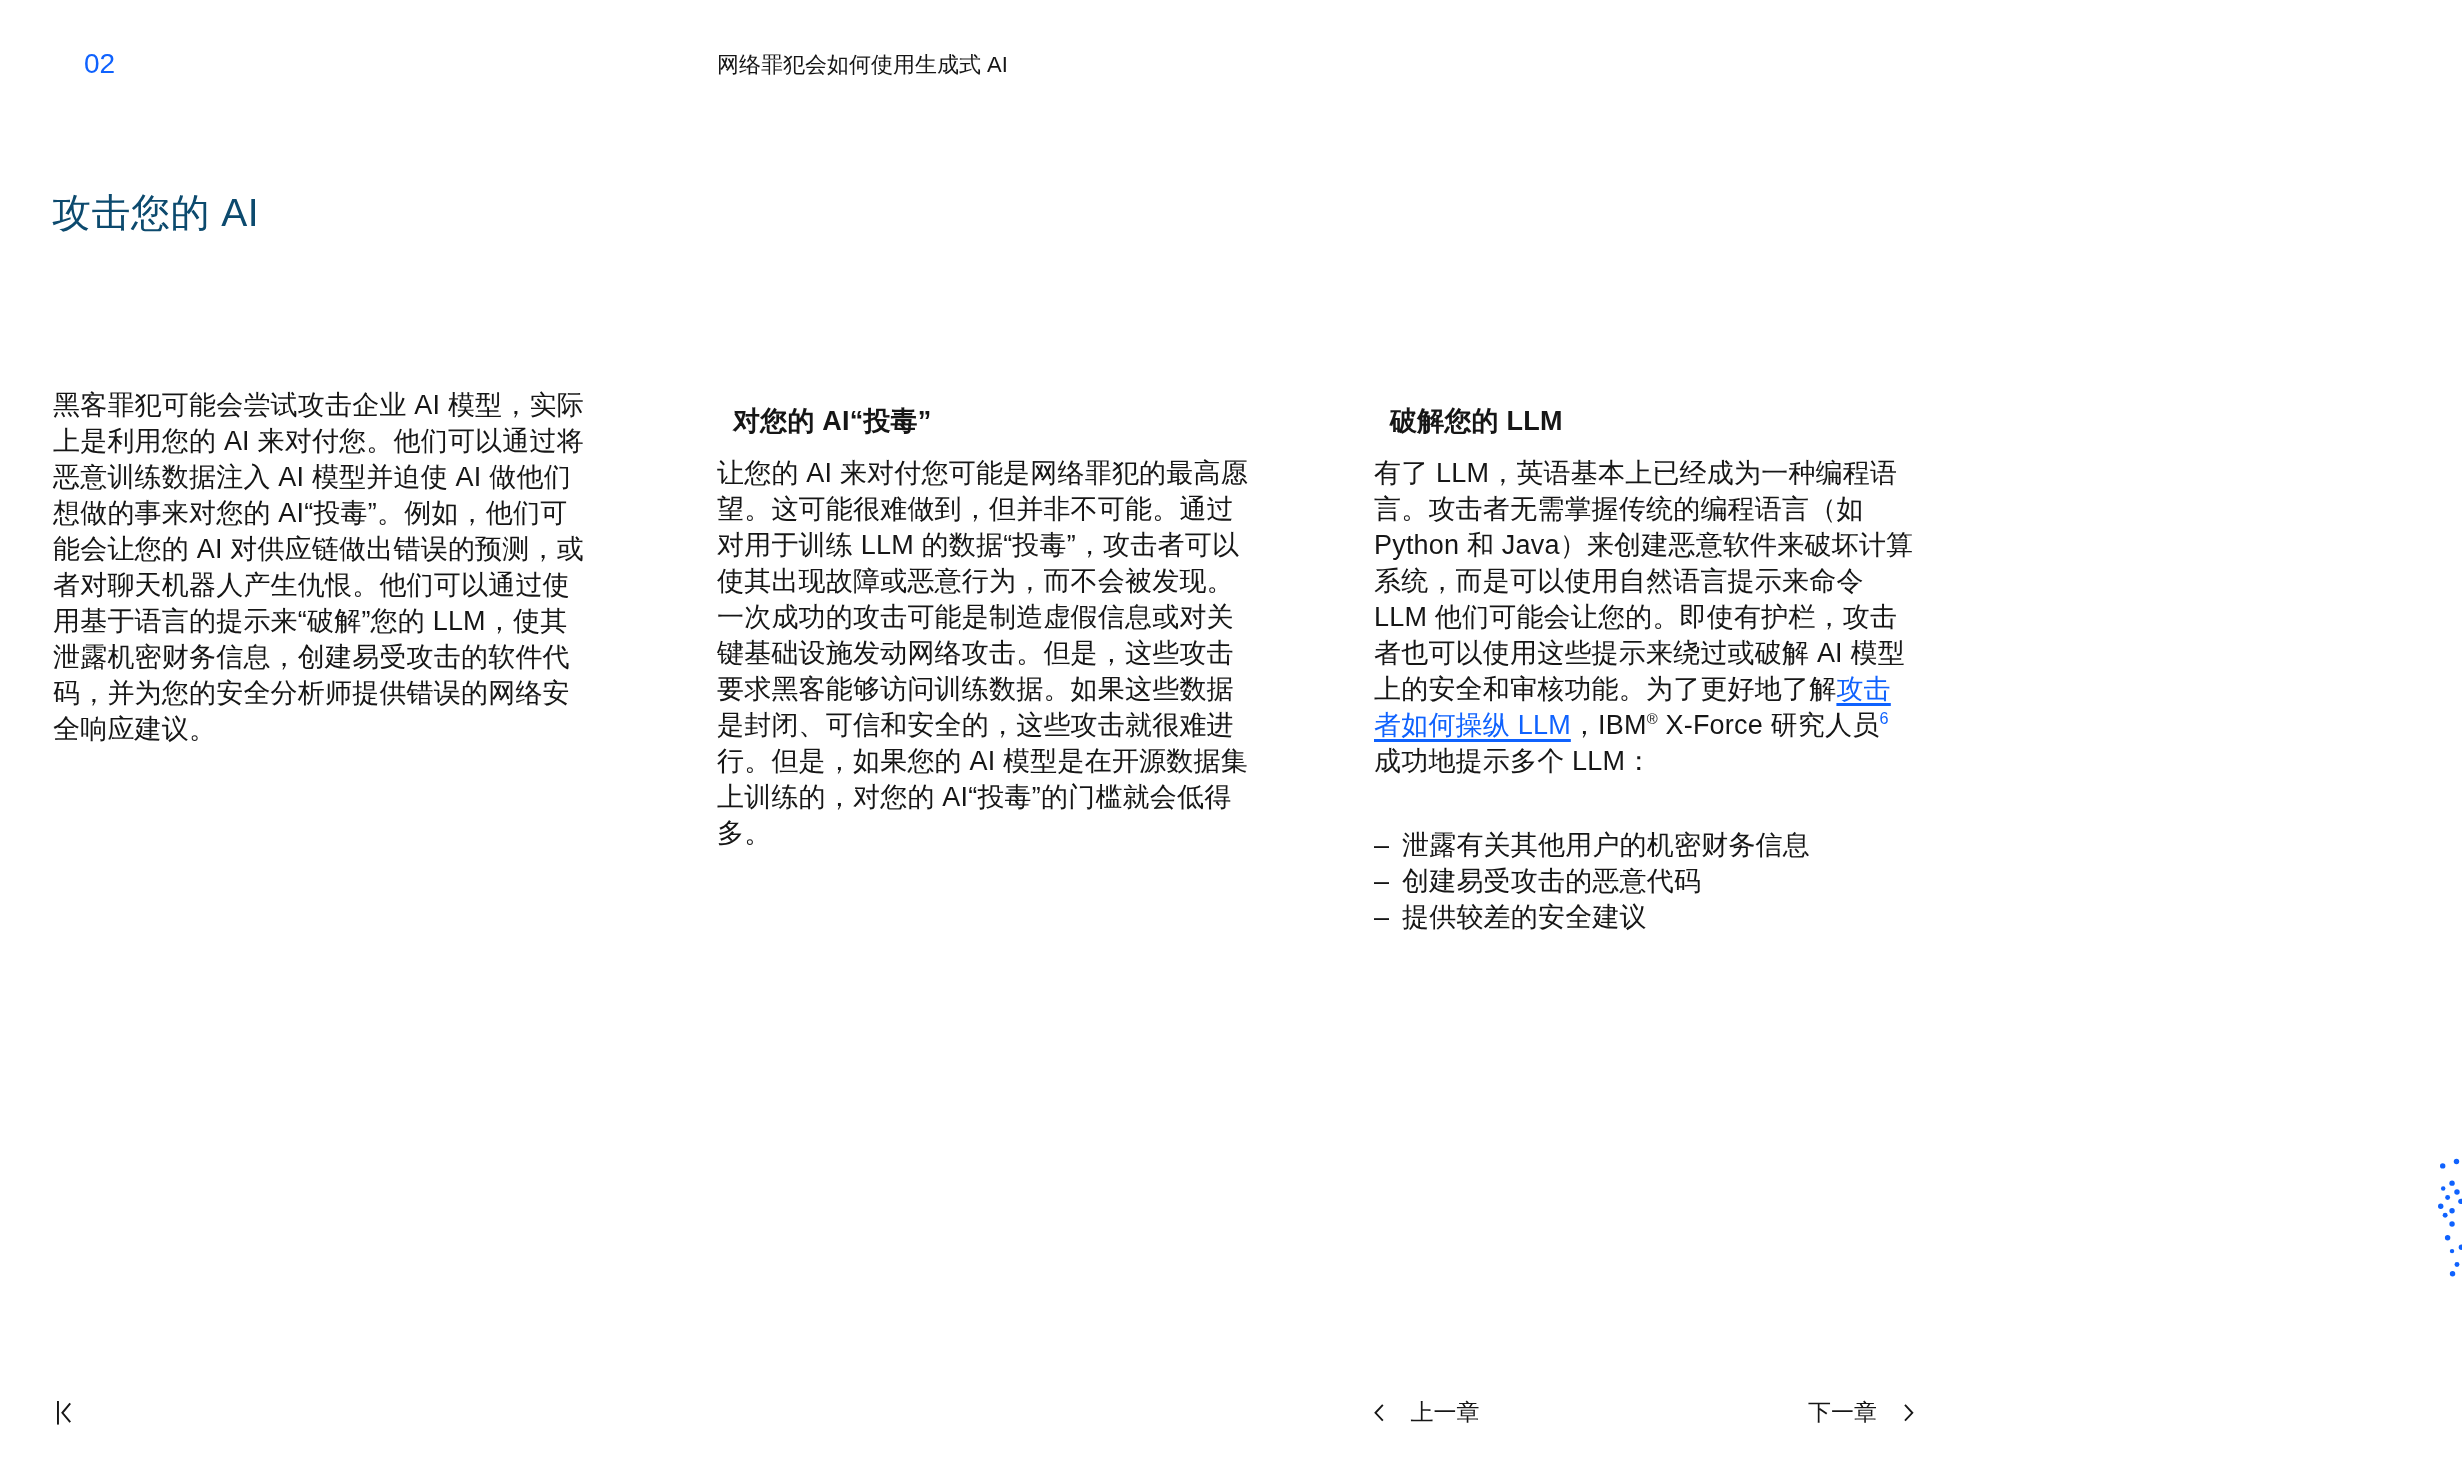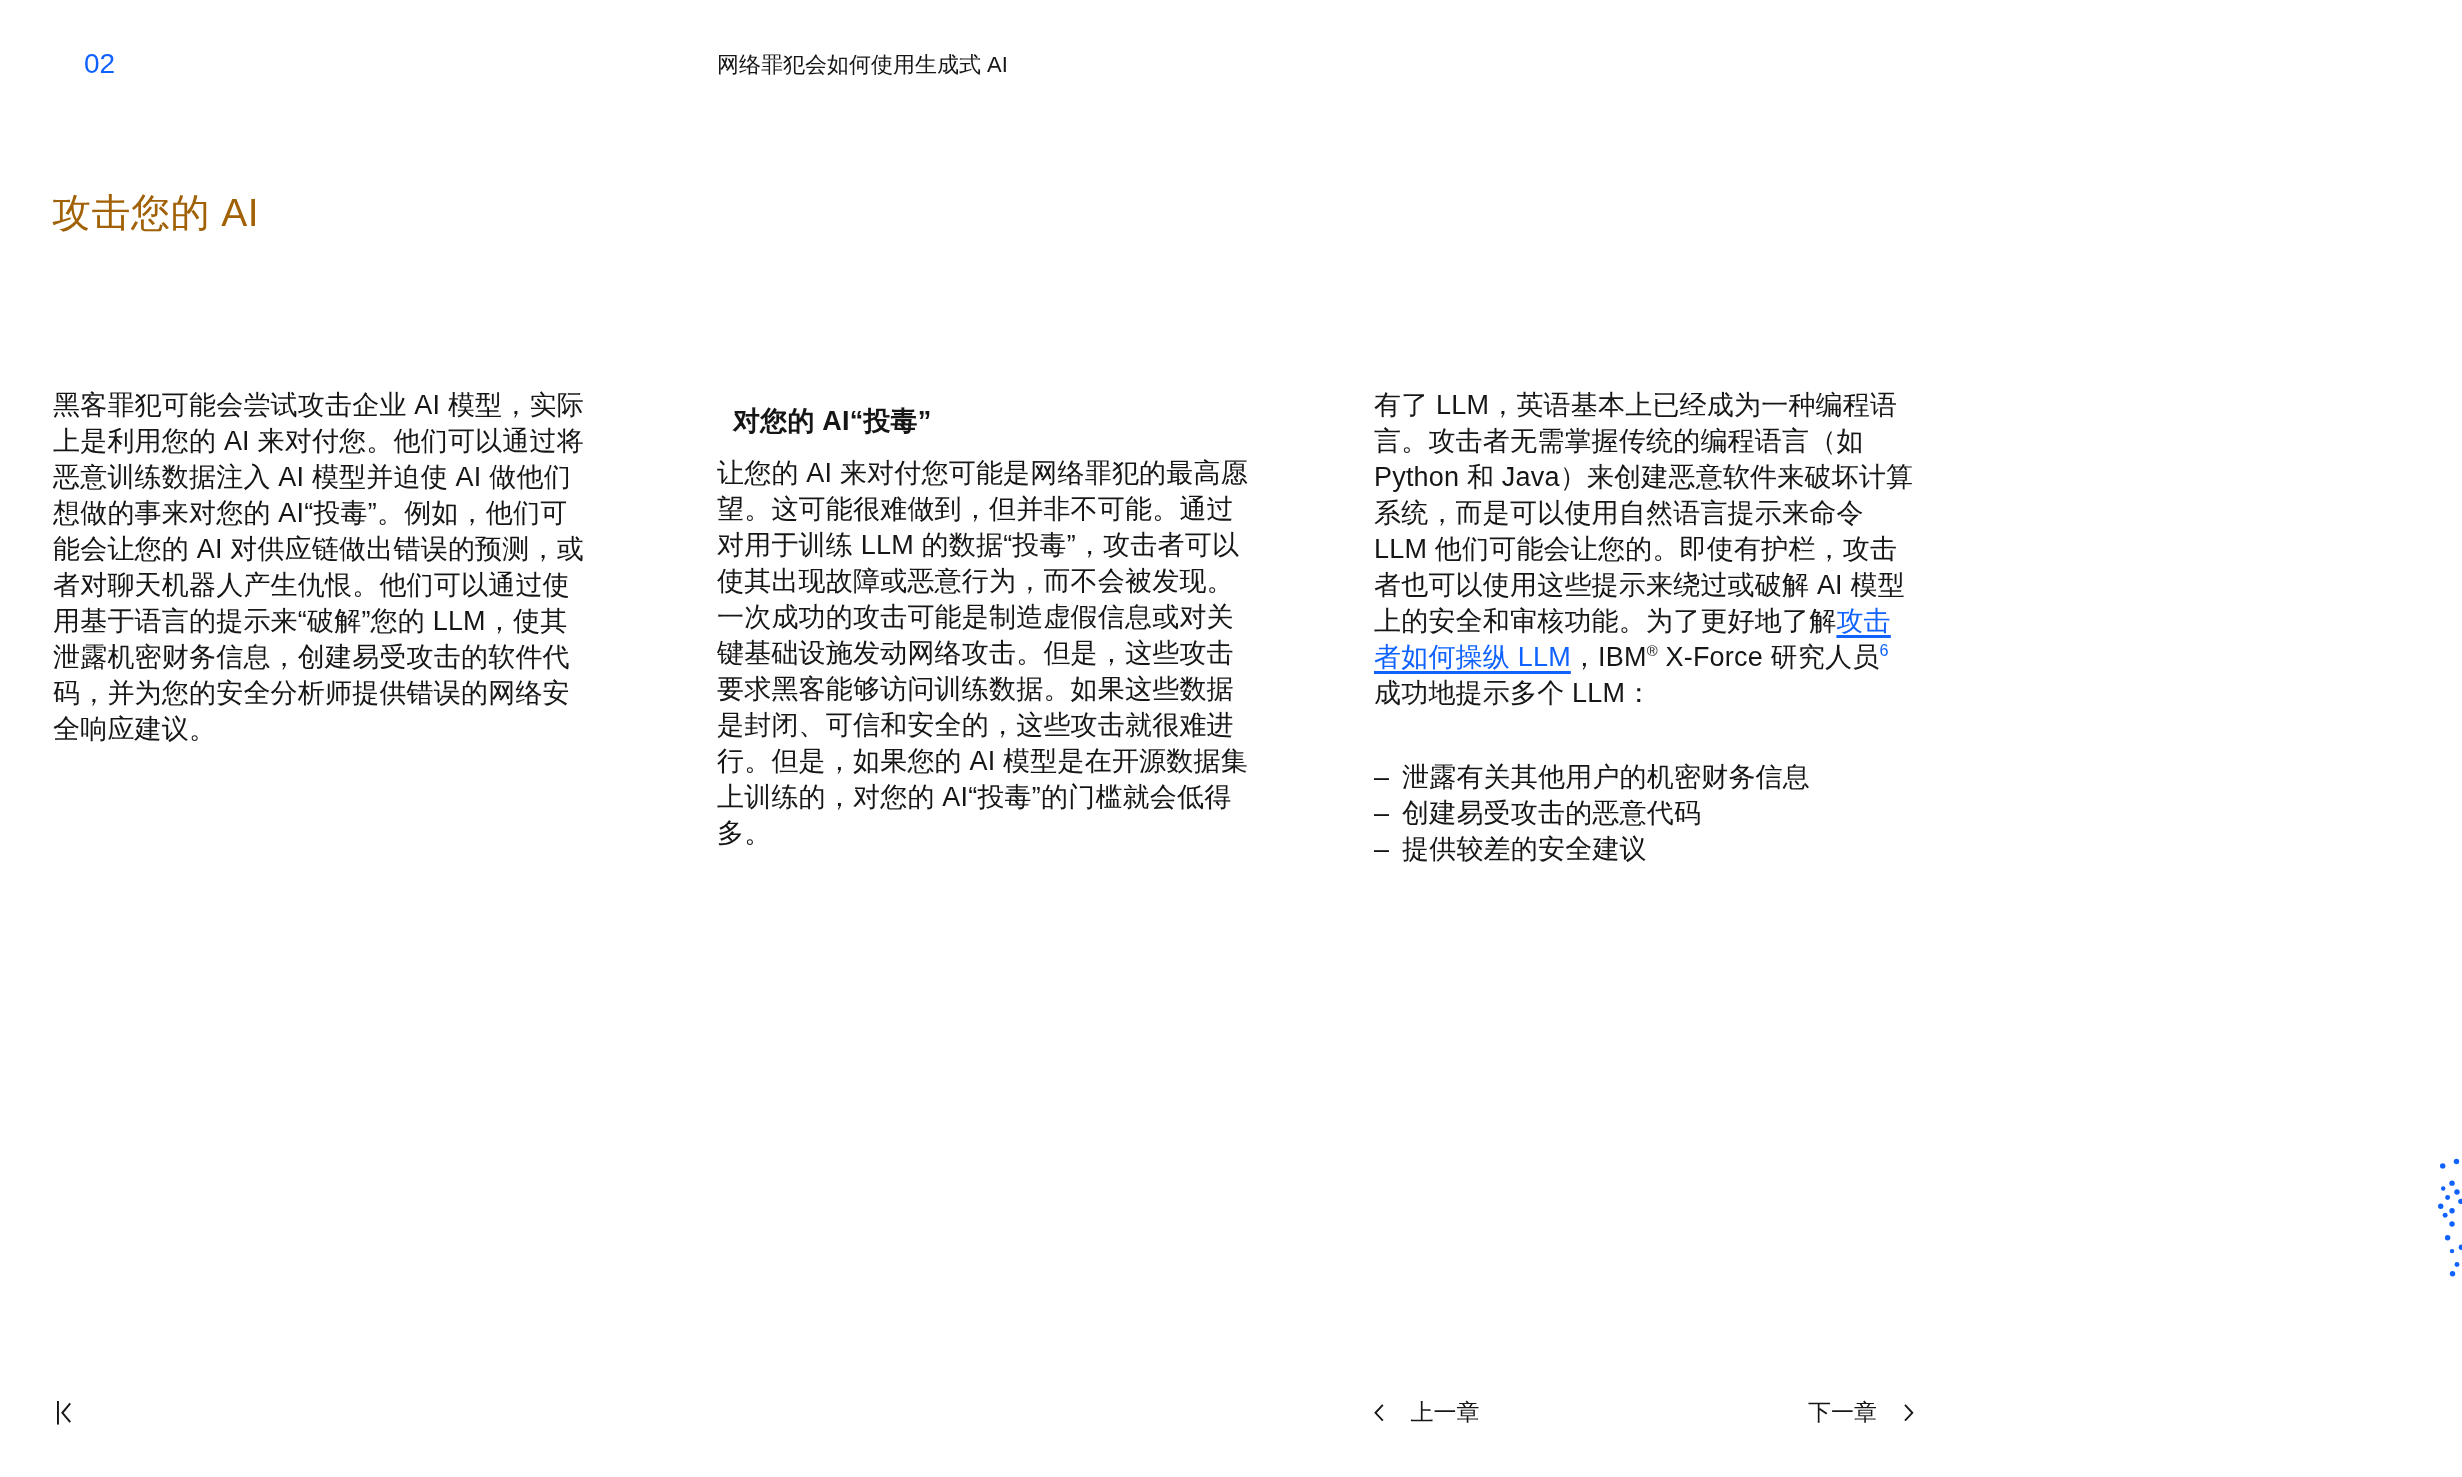--- a/index.html
+++ b/index.html
@@ -39,21 +39,21 @@
   
   .section-title {
     position: absolute;
     left: 52px;
     top: 189px;
     margin: 0;
     font-size: 39px;
     line-height: 47px;
     font-weight: 300;
     letter-spacing: 0.5px;
-    color: #a16207;
+    color: #0c4a6e;
   }
   
   .col {
     position: absolute;
     top: 387px;
     width: 541px;
     font-size: 27px;
     line-height: 36px;
     letter-spacing: 0.2px;
   }
@@ -142,20 +142,21 @@
   <section class="col col-1">
     <p>黑客罪犯可能会尝试攻击企业 AI 模型，实际上是利用您的 AI 来对付您。他们可以通过将恶意训练数据注入 AI 模型并迫使 AI 做他们想做的事来对您的 AI“投毒”。例如，他们可能会让您的 AI 对供应链做出错误的预测，或者对聊天机器人产生仇恨。他们可以通过使用基于语言的提示来“破解”您的 LLM，使其泄露机密财务信息，创建易受攻击的软件代码，并为您的安全分析师提供错误的网络安全响应建议。</p>
   </section>
 
   <section class="col col-2">
     <h3>对您的 AI“投毒”</h3>
     <p>让您的 AI 来对付您可能是网络罪犯的最高愿望。这可能很难做到，但并非不可能。通过对用于训练 LLM 的数据“投毒”，攻击者可以使其出现故障或恶意行为，而不会被发现。一次成功的攻击可能是制造虚假信息或对关键基础设施发动网络攻击。但是，这些攻击要求黑客能够访问训练数据。如果这些数据是封闭、可信和安全的，这些攻击就很难进行。但是，如果您的 AI 模型是在开源数据集上训练的，对您的 AI“投毒”的门槛就会低得多。</p>
   </section>
 
   <section class="col col-3">
+    <h3>破解您的 LLM</h3>
     <p><span>有了 LLM，英语基本上已经成为一种编程语言。攻击者无需掌握传统的编程语言（如 Python 和 Java）来创建恶意软件来破坏计算系统，而是可以使用自然语言提示来命令 LLM 他们可能会让您的。即使有护栏，攻击者也可以使用这些提示来绕过或破解 AI 模型上的安全和审核功能。为了更好地了解</span><a class="inline-link">攻击者如何操纵 LLM</a><span>，IBM</span><sup class="reg-mark">®</sup><span> X-Force 研究人员</span><sup class="footnote-ref">6</sup><span>成功地提示多个 LLM：</span></p>
     <ul class="bullet-list">
       <li>
         <span class="bullet-marker">–</span>
         <span>泄露有关其他用户的机密财务信息</span>
       </li>
       <li>
         <span class="bullet-marker">–</span>
         <span>创建易受攻击的恶意代码</span>
       </li>

